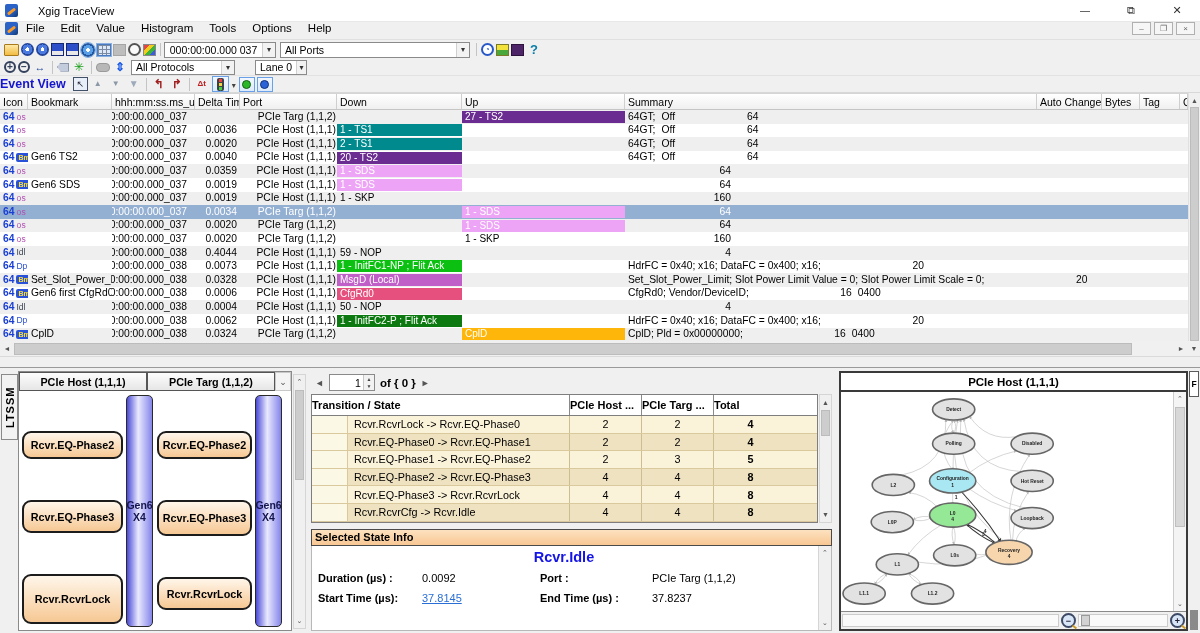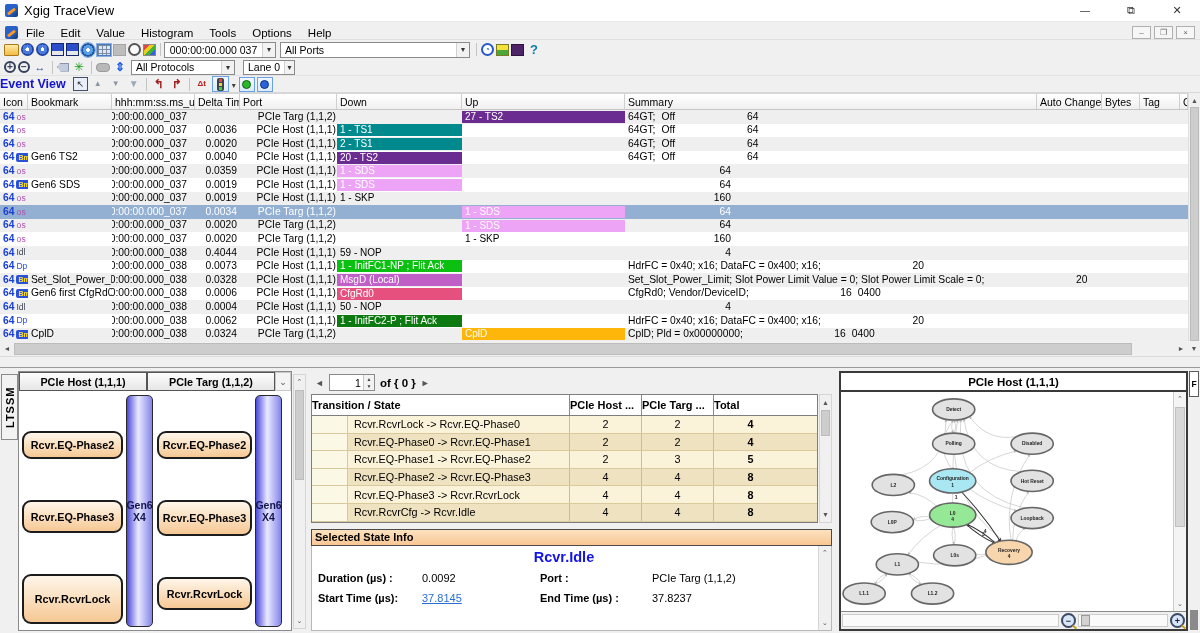--- a/index.html
+++ b/index.html
@@ -2,28 +2,28 @@
 <html><head>
 <meta charset="utf-8">
 <style>
 *{box-sizing:border-box;margin:0;padding:0}
 html,body{width:1200px;height:633px;overflow:hidden}
 body{font-family:"Liberation Sans",sans-serif;font-size:11px;background:#f0f0f0;position:relative;color:#000}
 
 .titlebar{position:absolute;top:0;left:0;right:0;height:22px;background:#fff;display:flex;align-items:center;border-bottom:1px solid #e8e8e8}
 .applogo{width:13px;height:13px;margin-left:5px;border-radius:2px;background:linear-gradient(135deg,#2a62c8 55%,#13386e);position:relative;flex:none}
 .applogo::after{content:"";position:absolute;left:2px;top:6px;width:9px;height:3px;background:#f89a28;transform:rotate(-38deg);border-radius:1px}
-.tb-title{font-size:13px;margin-left:6px}
+.tb-title{font-size:11px;margin-left:20px}
 .win-btns{margin-left:auto;display:flex;height:100%}
 .win-btn{width:46px;height:100%;display:flex;align-items:center;justify-content:center;font-size:12px;color:#333}
 .wb-min::before{content:"—";font-size:10px}
 .wb-max::before{content:"⧉";font-size:11px}
 .wb-close::before{content:"✕";font-size:11px}
 
-.menubar{position:absolute;top:22px;left:0;right:0;height:18px;background:#f0f0f0;display:flex;align-items:flex-end;border-bottom:1px solid #e0e0e0}
+.menubar{position:absolute;top:22px;left:0;right:0;height:18px;background:#f0f0f0;display:flex;align-items:flex-start;border-bottom:1px solid #e0e0e0}
 .menu-item{padding:0 8px;font-size:11.5px}
 .mdi-btns{margin-left:auto;display:flex;margin-right:5px;gap:3px}
 .mdi-btn{width:19px;height:13px;border:1px solid #b0b0b0;background:#f6f6f6;font-size:8px;color:#666;display:flex;align-items:center;justify-content:center}
 
 .toolbar1{position:absolute;top:40px;left:0;right:0;height:19px;background:#f0f0f0;display:flex;align-items:center;padding-left:3px}
 .toolbar2{position:absolute;top:59px;left:0;right:0;height:17px;background:#f0f0f0;display:flex;align-items:center;padding-left:3px;border-bottom:1px solid #e2e2e2}
 .eventbar{position:absolute;top:76px;left:0;right:0;height:17px;background:#f0f0f0;display:flex;align-items:center;border-bottom:1px solid #d8d8d8}
 .tsep{width:1px;height:13px;background:#c4c4c4;margin:0 3px;flex:none}
 .ticon{width:16px;height:15px;margin:0 1px;display:inline-flex;align-items:center;justify-content:center;font-size:11px;line-height:1;flex:none}
 .i-open{background:linear-gradient(#ffe9a8,#f2bc42);border:1px solid #a87a1a;height:12px;width:15px;border-radius:1px}
@@ -247,21 +247,21 @@
     </span>
   <span class="tsep"></span>
   <span id="tb2-c" style="display:flex;align-items:center">
       <span class="ticon i-search"></span>
       <span class="ticon i-sync"></span>
     </span>
   <div class="combo" style="width:104px;margin-left:2px;height:15px">
     <span class="val" style="flex:1">All Protocols</span>
     <span class="dd"></span>
   </div>
-  <div class="combo" style="width:52px;margin-left:8px;height:15px">
+  <div class="combo" style="width:52px;margin-left:20px;height:15px">
     <span class="val" style="flex:1">Lane 0</span>
     <span class="dd"></span>
   </div>
 </div>
 
 <div class="eventbar">
   <span class="ev-label">Event View</span>
   <span id="ev-a" style="display:flex;align-items:center">
       <span class="ticon i-select-event"></span>
       <span class="ticon i-up"></span>

